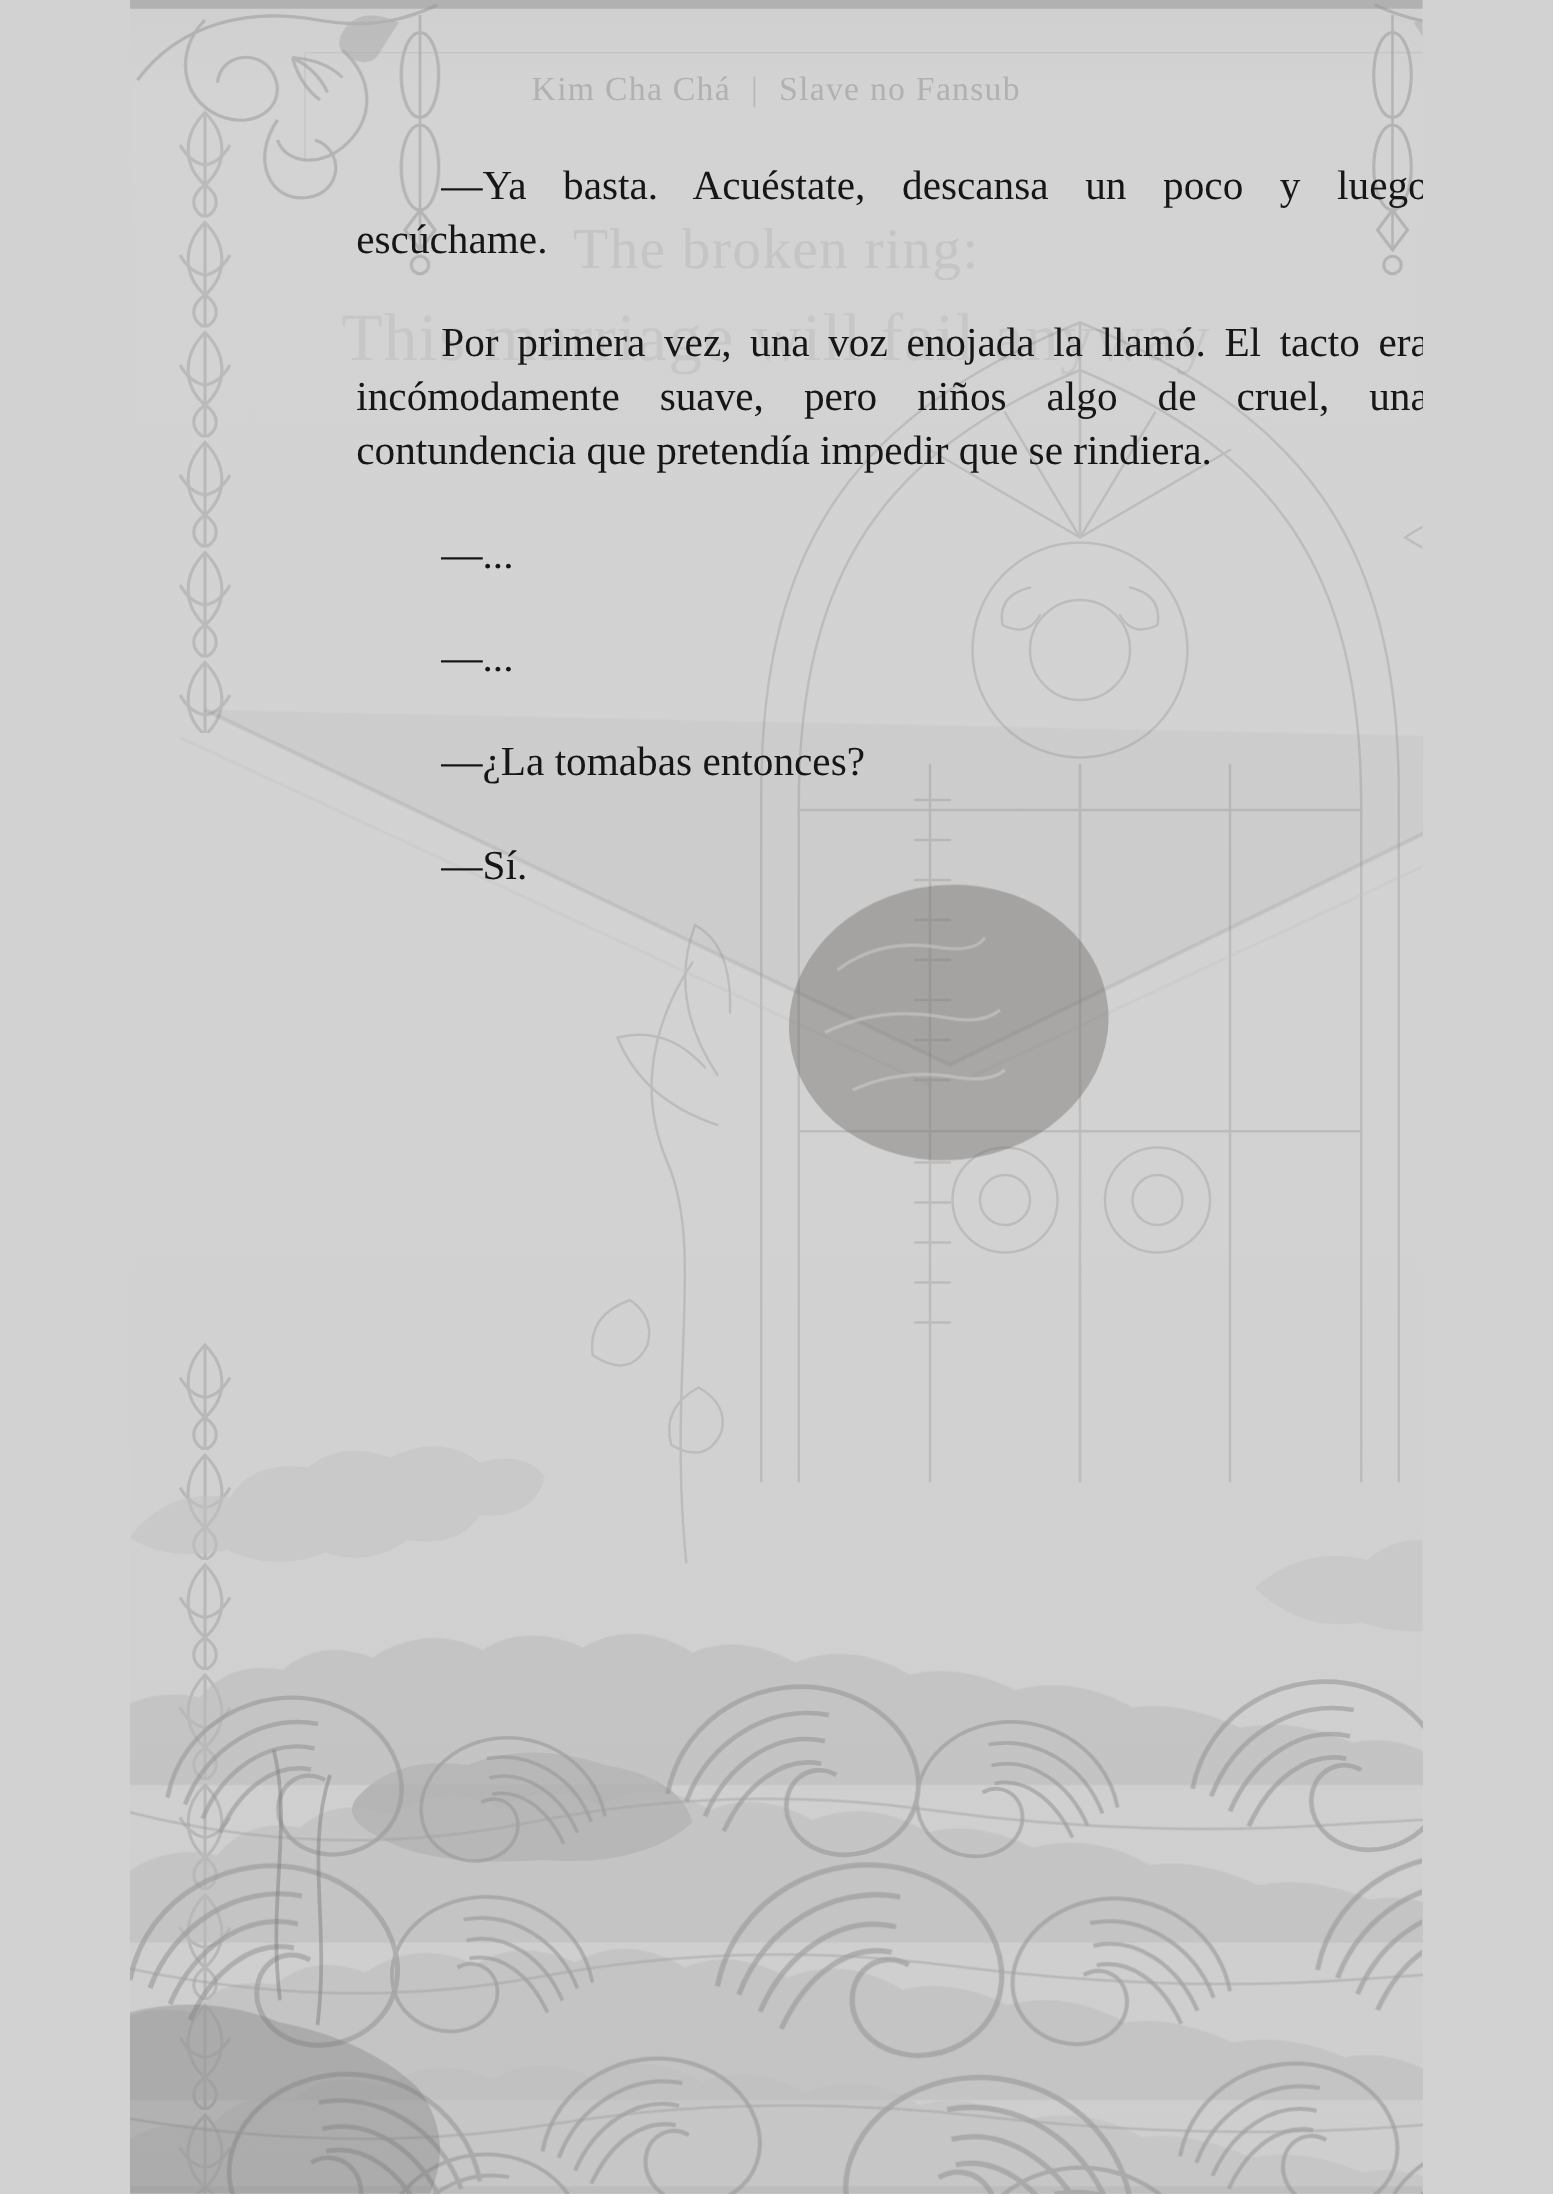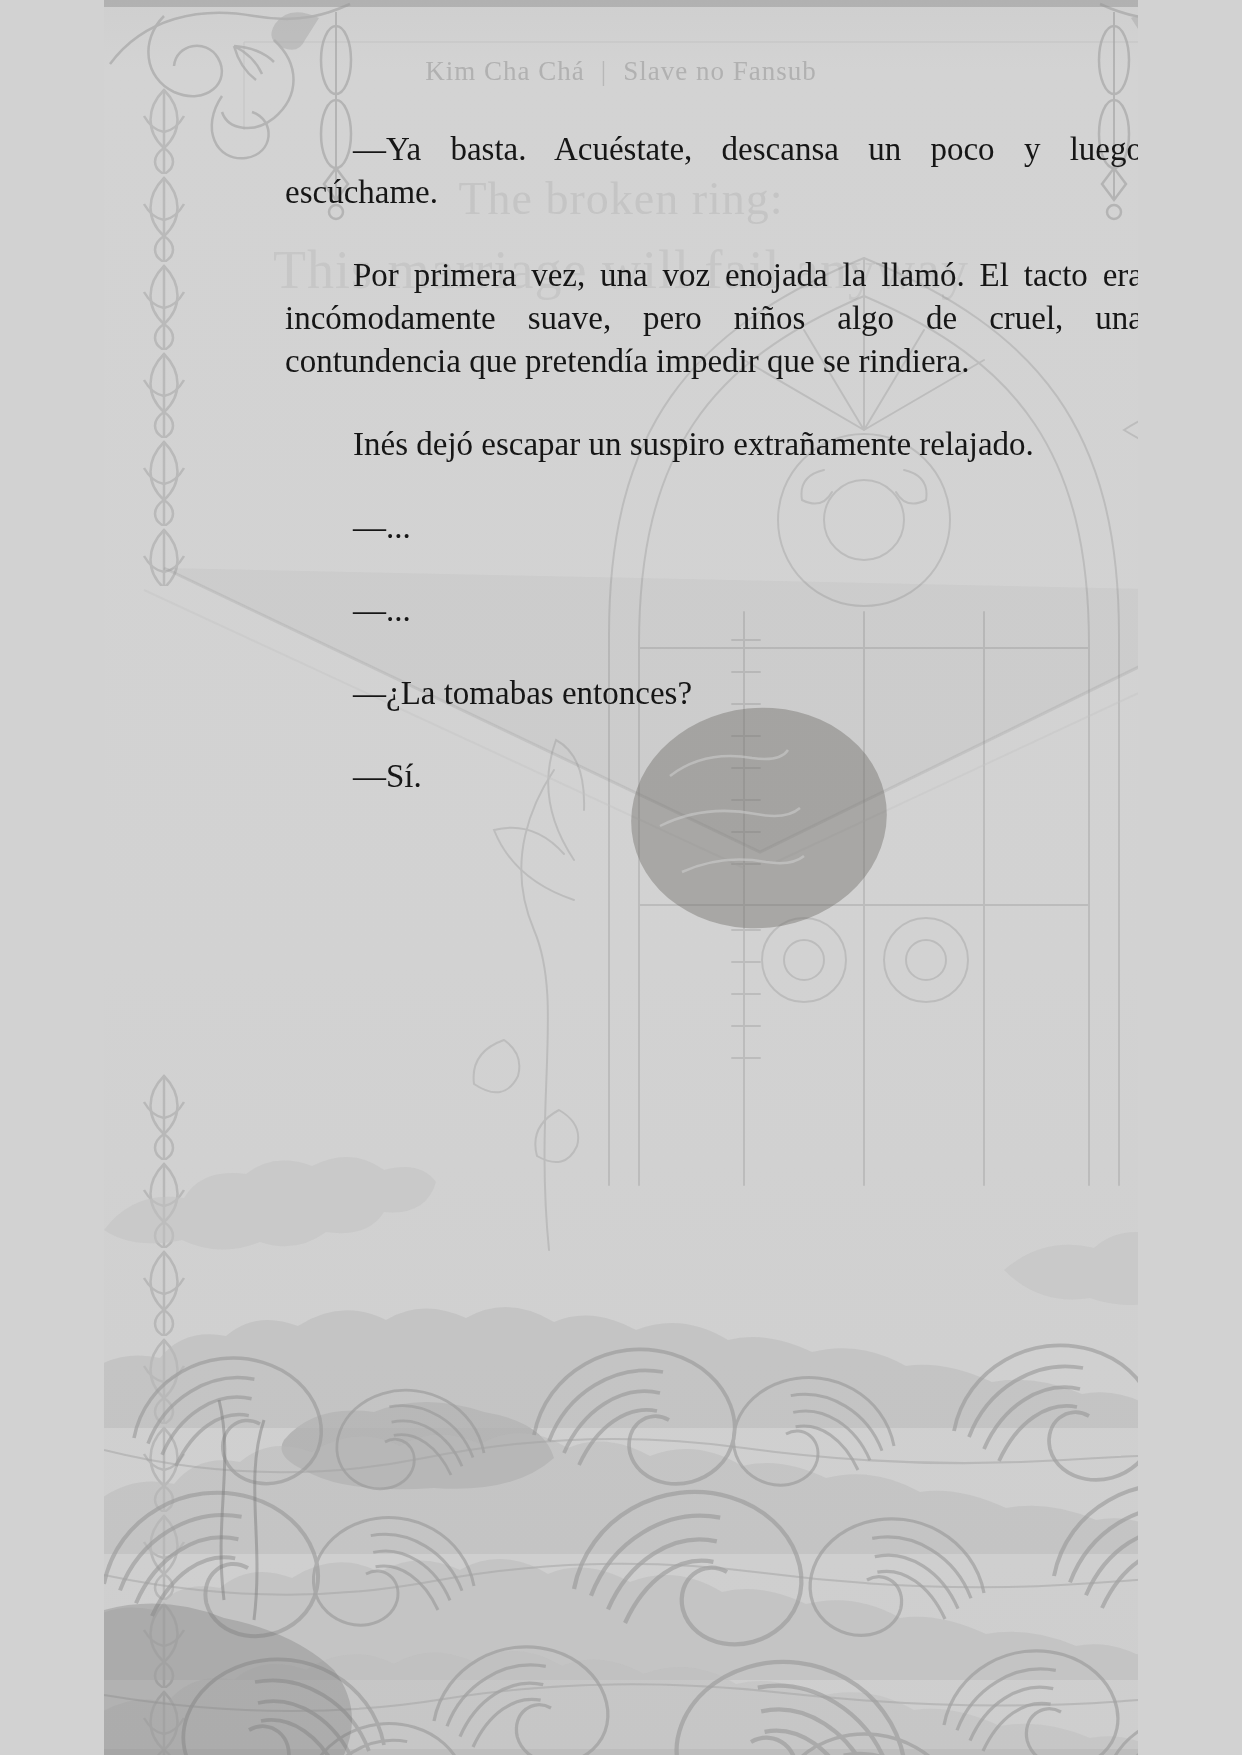--- a/index.html
+++ b/index.html
@@ -178,20 +178,19 @@
   </header>
 
   <div class="ghost">
     <div class="g1">The broken ring:</div>
     <div class="g2">This marriage will fail anyway</div>
   </div>
 
   <main class="text">
     <p>—Ya basta. Acuéstate, descansa un poco y luego escúchame.</p>
     <p>Por primera vez, una voz enojada la llamó. El tacto era incómodamente suave, pero niños algo de cruel, una contundencia que pretendía impedir que se rindiera.</p>
-    <p>Inés dejó escapar un suspiro extrañamente relajado.</p>
     <p>—...</p>
     <p>—...</p>
     <p>—¿La tomabas entonces?</p>
     <p>—Sí.</p>
   </main>
 
 </div>
 
 </body></html>

